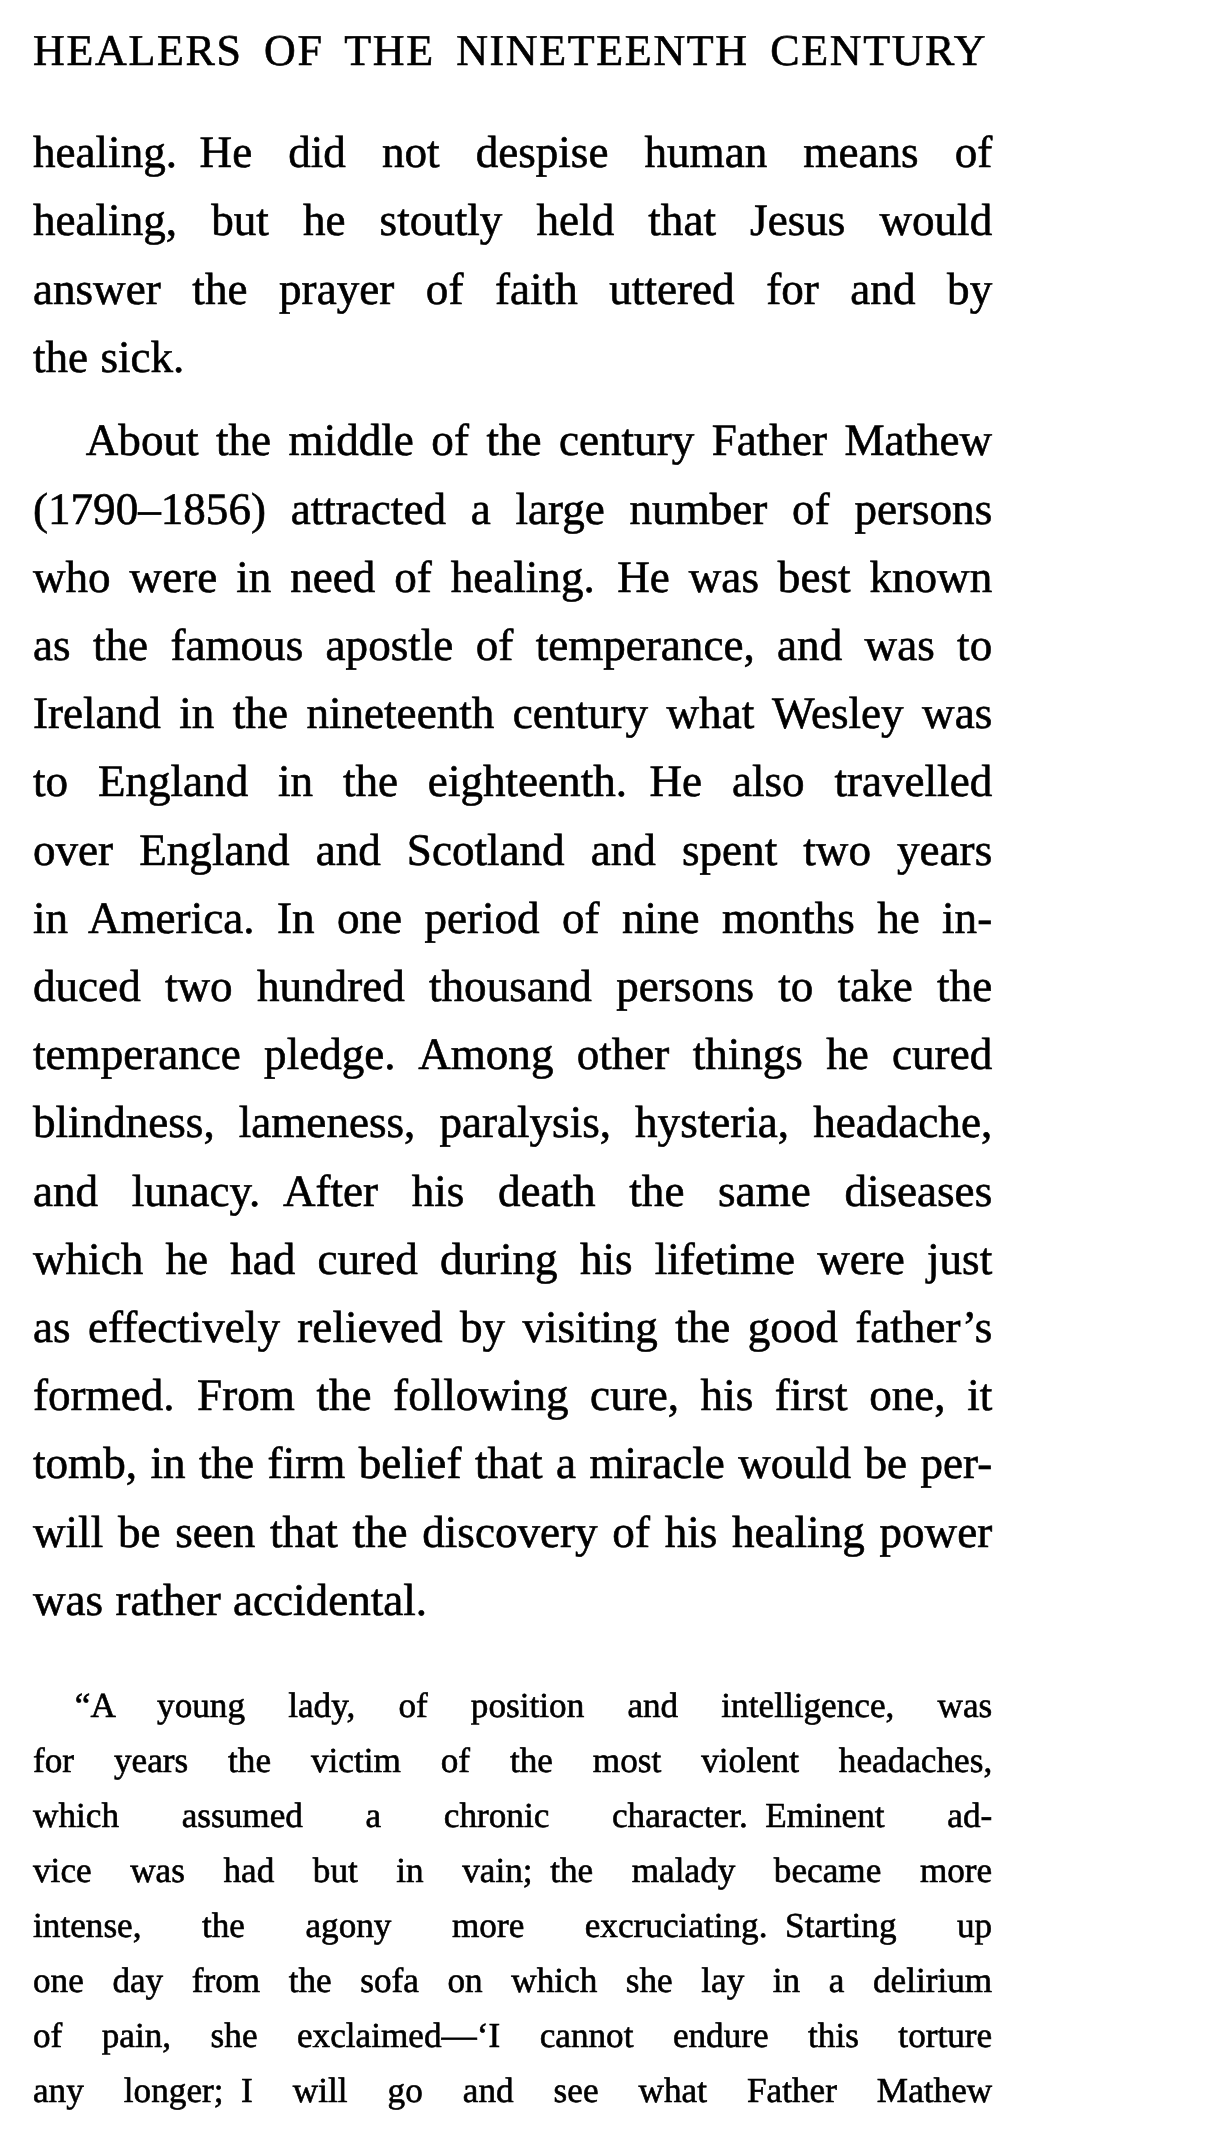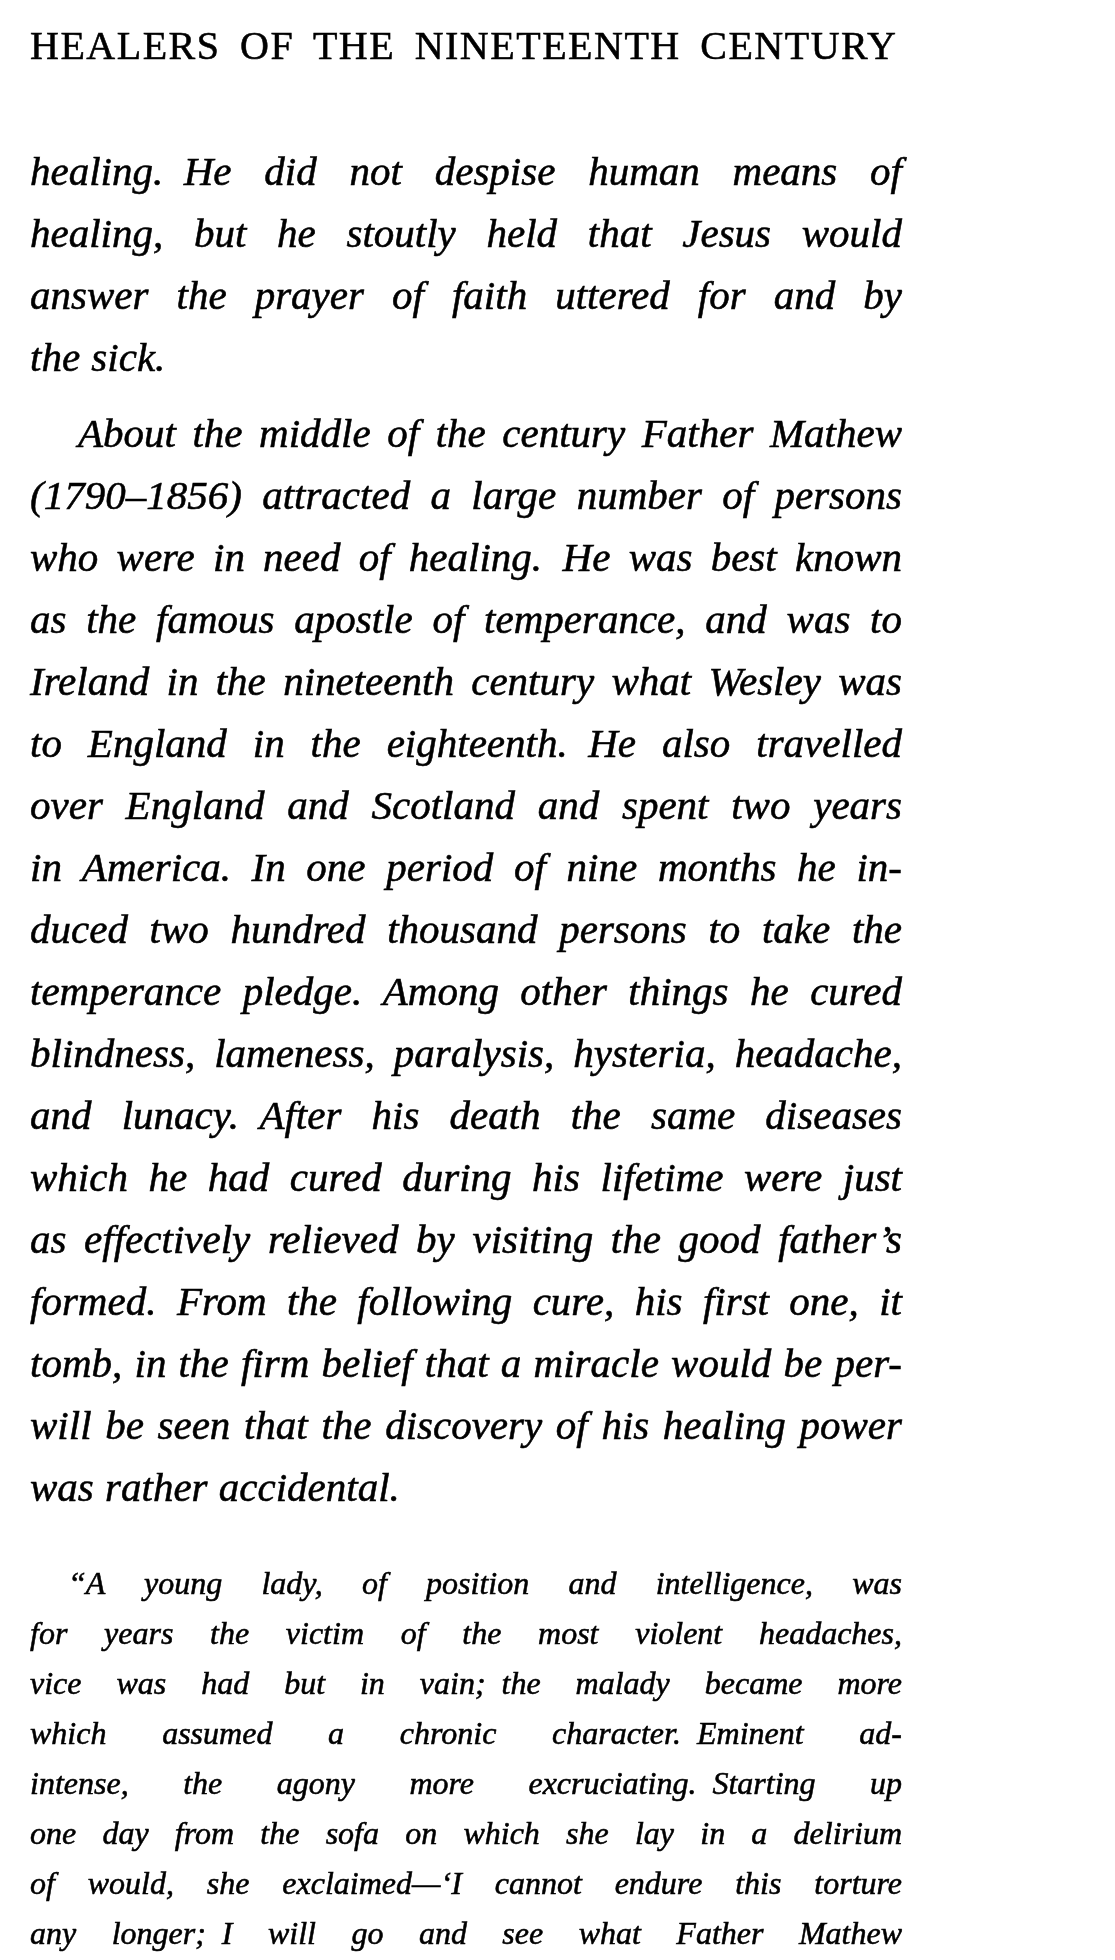--- a/index.html
+++ b/index.html
@@ -30,22 +30,21 @@
     align-items: baseline;
   }
   .running-head .rh-title {
     flex: 1 1 auto;
     display: block;
     text-align: justify;
     text-align-last: justify;
     margin-right: 34px;
   }
   .text-block {
-    margin-top: 70px;
-    font-style: italic;
+    margin-top: 37px;
   }
   .para { text-rendering: optimizeLegibility; }
   .para.body {
     font-size: 41px;
     line-height: 62px;
   }
   .para.body.follow { margin-top: 14px; }
   .para.quote {
     font-size: 32px;
     line-height: 50px;
@@ -94,21 +93,21 @@
         <div class="line">which he had cured during his lifetime were just</div>
         <div class="line">as effectively relieved by visiting the good father’s</div>
         <div class="line">formed. From the following cure, his first one, it</div>
         <div class="line">tomb, in the firm belief that a miracle would be per-</div>
         <div class="line">will be seen that the discovery of his healing power</div>
         <div class="line end">was rather accidental.</div>
       </div>
       <div class="para quote indented">
         <div class="line first">“A young lady, of position and intelligence, was</div>
         <div class="line">for years the victim of the most violent headaches,</div>
+        <div class="line">which assumed a chronic character. Eminent ad-</div>
         <div class="line">vice was had but in vain; the malady became more</div>
-        <div class="line">which assumed a chronic character. Eminent ad-</div>
         <div class="line">intense, the agony more excruciating. Starting up</div>
         <div class="line">one day from the sofa on which she lay in a delirium</div>
-        <div class="line">of would, she exclaimed—‘I cannot endure this torture</div>
+        <div class="line">of pain, she exclaimed—‘I cannot endure this torture</div>
         <div class="line">any longer; I will go and see what Father Mathew</div>
       </div>
     </div>
 </div>
 
 </body></html>

